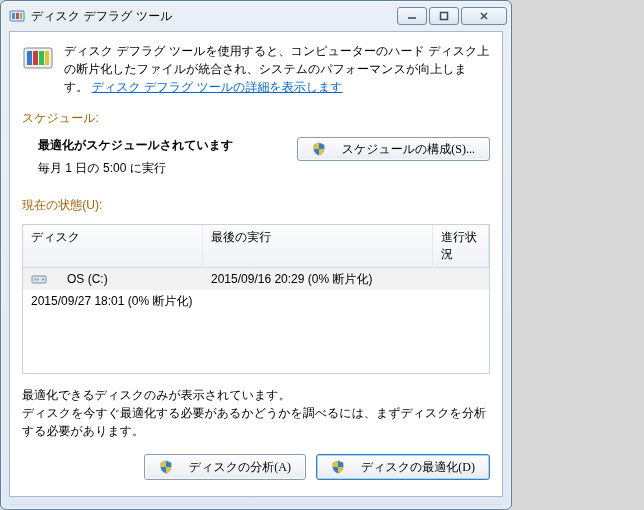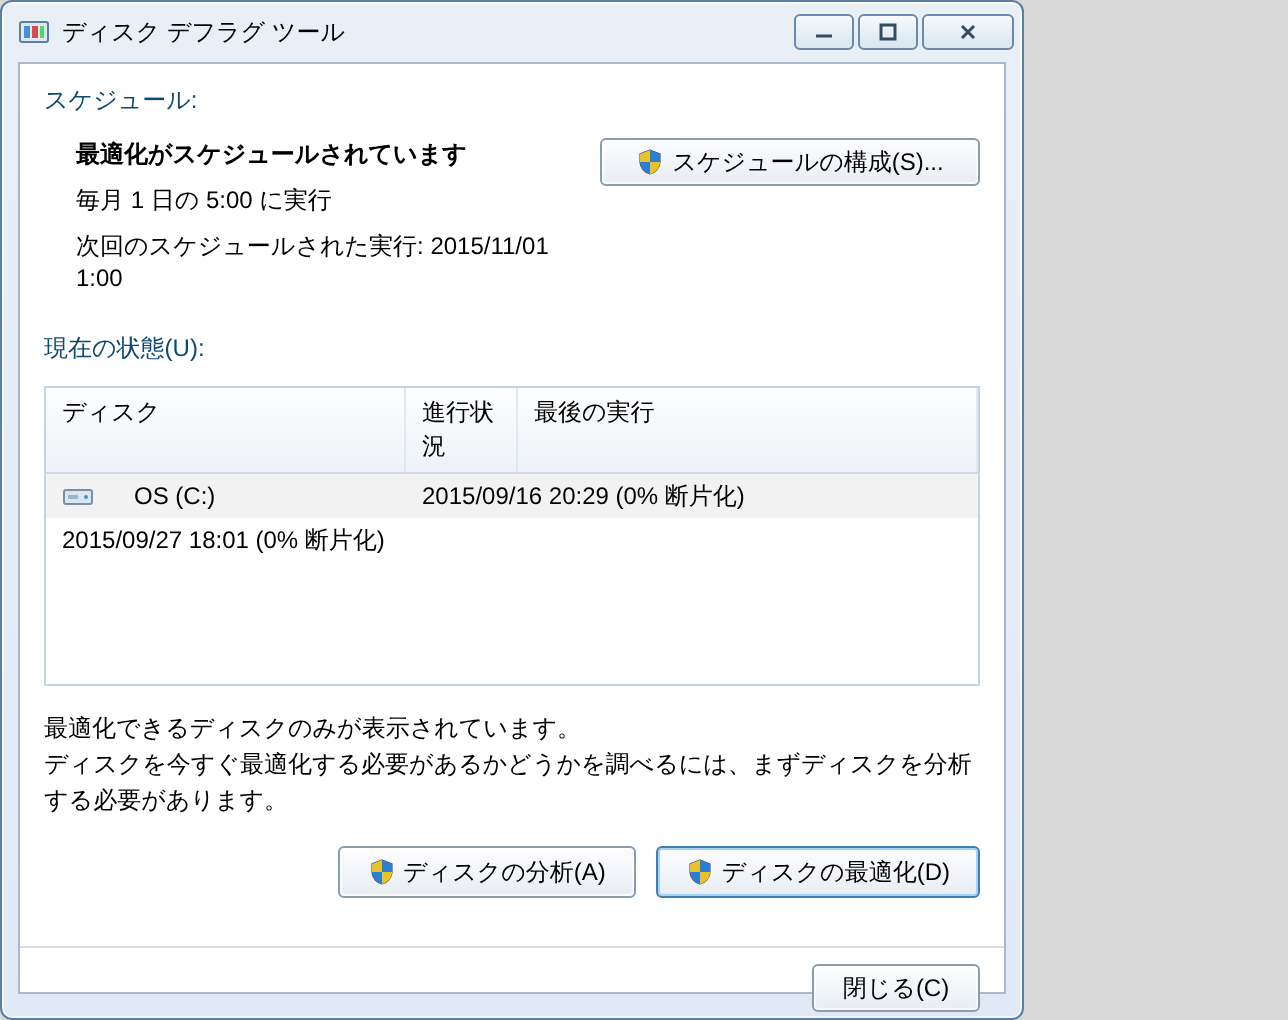--- a/index.html
+++ b/index.html
@@ -53,36 +53,36 @@
   }
   .intro {
     display: flex;
     gap: 10px;
     align-items: flex-start;
     margin-bottom: 14px;
   }
   .intro-icon { width: 32px; height: 32px; flex-shrink: 0; }
   .intro-text { font-size: 12px; line-height: 1.5; color: #000; }
   .intro-text a { color: #0066cc; text-decoration: underline; cursor: pointer; }
-  .section-label { font-size: 12px; color: #0c4a6e; margin-bottom: 10px; }
+  .section-label { font-size: 12px; color: #a16207; margin-bottom: 10px; }
   .sched-box { display: flex; gap: 12px; align-items: flex-start; margin-bottom: 14px; }
   .sched-left { flex: 1; padding-left: 16px; }
   .sched-title { font-weight: bold; font-size: 12px; margin-bottom: 6px; }
   .sched-line { font-size: 12px; margin-bottom: 6px; }
   .btn {
     border: 1px solid #8a9db0;
     border-radius: 3px;
     background: linear-gradient(#fdfdfe, #e8edf3);
     padding: 4px 14px;
     font-size: 12px;
-    font-family: Liberation Sans, sans-serif;
+    font-family: Liberation Serif, serif;
     cursor: pointer;
     display: inline-flex;
     align-items: center;
-    gap: 4px;
+    gap: 16px;
     box-shadow: inset 0 0 0 1px rgba(255,255,255,0.7);
     text-align: center;
   }
   .btn.highlight { border: 1px solid #3c7fb1; box-shadow: inset 0 0 0 1px #a3d3f5; }
   .btn.big { min-width: 190px; height: 24px; justify-content: center; }
   .shield {
     width: 14px; height: 14px; display: inline-block;
   }
   .drives-box {
     border: 1px solid #c8d2dc;
@@ -145,50 +145,64 @@
         <svg width="10" height="10" viewBox="0 0 10 10">
             <line x1="2" y1="2" x2="8" y2="8" stroke="#334a60" stroke-width="1.5"></line>
             <line x1="8" y1="2" x2="2" y2="8" stroke="#334a60" stroke-width="1.5"></line>
           </svg>
       </div>
     </div>
   </div>
 
   <div class="content">
 
+    <div class="intro">
+      <div class="intro-icon">
+        <svg viewBox="0 0 32 32" width="32" height="32">
+          <rect x="2" y="6" width="28" height="20" rx="2" fill="#f0f0f0" stroke="#888"></rect>
+          <rect x="5" y="9" width="5" height="14" fill="#2a7fd4"></rect>
+          <rect x="11" y="9" width="5" height="14" fill="#d43a3a"></rect>
+          <rect x="17" y="9" width="5" height="14" fill="#2ac45a"></rect>
+          <rect x="23" y="9" width="4" height="14" fill="#e6c32a"></rect>
+        </svg>
+      </div>
+      <div class="intro-text">
+        <span>ディスク デフラグ ツールを使用すると、コンピューターのハード ディスク上の断片化したファイルが統合され、システムのパフォーマンスが向上します。</span>
+        <a>ディスク デフラグ ツールの詳細を表示します</a>
+      </div>
+    </div>
 
     <div class="section-label">スケジュール:</div>
 
     <div class="sched-box">
       <div class="sched-left">
         <div class="sched-title">最適化がスケジュールされています</div>
         <div class="sched-line">毎月 1 日の 5:00 に実行</div>
-        <div class="sched-line">次回のスケジュールされた実行: 2015/11/01 1:00</div>
       </div>
       <button class="btn big">
         <span class="shield">
           <svg viewBox="0 0 14 14" width="14" height="14">
             <path d="M7 1 L12 3 V7 C12 10 9.5 12.5 7 13 C4.5 12.5 2 10 2 7 V3 Z" fill="#fff" stroke="#555" stroke-width="0.6"></path>
             <path d="M7 1 L12 3 V7 L7 7 Z" fill="#2a7fd4"></path>
             <path d="M7 1 L2 3 V7 L7 7 Z" fill="#e6c32a"></path>
             <path d="M7 7 L12 7 C12 10 9.5 12.5 7 13 Z" fill="#e6c32a"></path>
             <path d="M7 7 L2 7 C2 10 4.5 12.5 7 13 Z" fill="#2a7fd4"></path>
           </svg>
         </span>
         <span>スケジュールの構成(S)...</span>
       </button>
     </div>
 
     <div class="section-label">現在の状態(U):</div>
 
     <div class="drives-box">
       <div class="drives-header">
         <div class="col col-disk">ディスク</div>
+        <div class="col col-last">最後の実行</div>
         <div class="col col-prog">進行状況</div>
-        <div class="col col-last">最後の実行</div>
       </div>
       <div id="drives-body">
           <div class="drives-row selected">
             <div class="col col-disk">
               <span class="drive-icon"><svg width="16" height="12" viewBox="0 0 16 12">
                   <rect x="1" y="3" width="14" height="7" rx="1" fill="#dce6f0" stroke="#7a8fa5"></rect>
                   <circle cx="12" cy="6.5" r="1" fill="#4a90d9"></circle>
                   <rect x="3" y="5.5" width="5" height="2" fill="#9ab4cc"></rect>
                 </svg></span>
               <span>OS (C:)</span>

